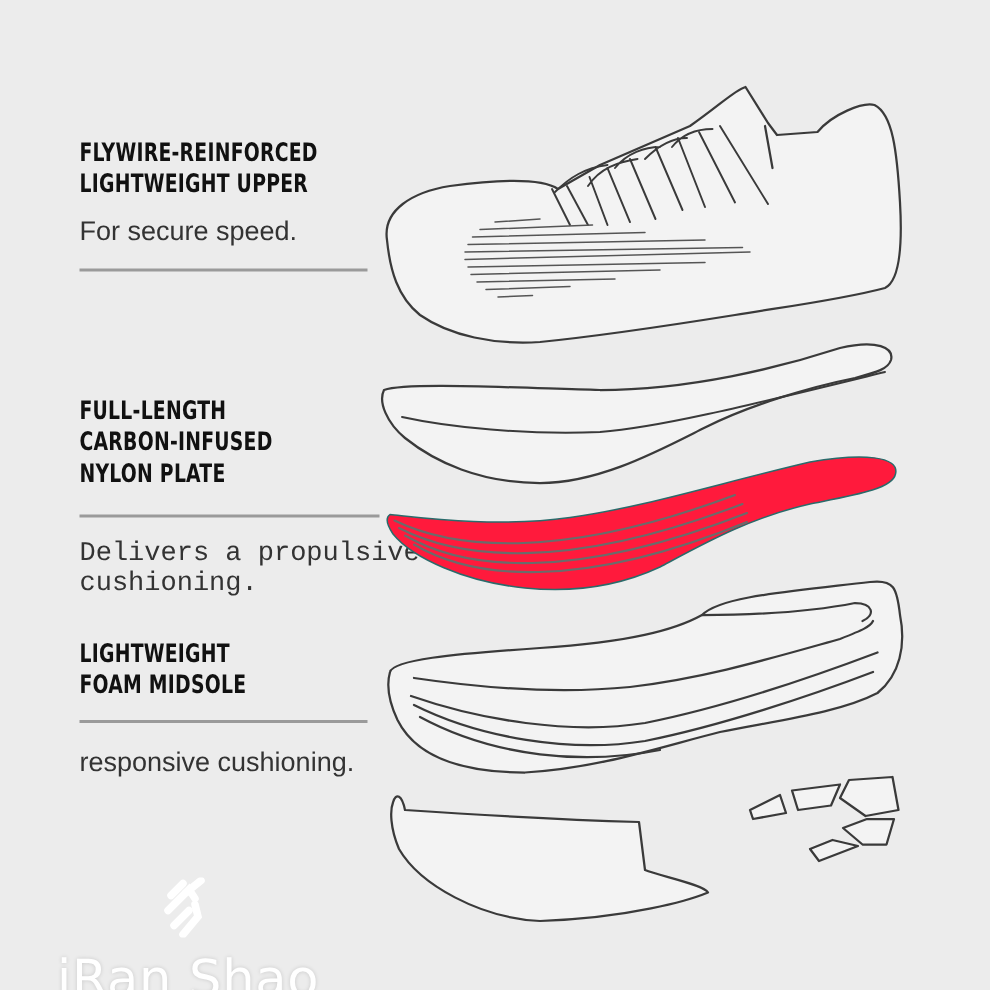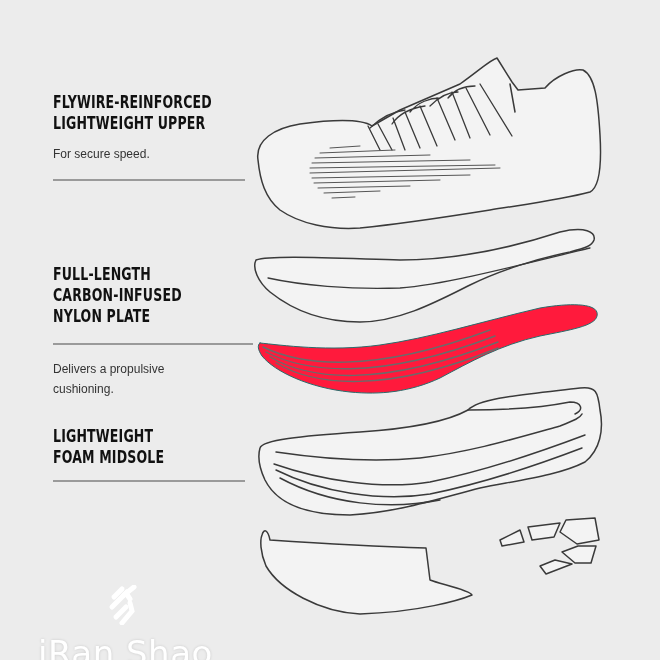--- a/index.html
+++ b/index.html
@@ -1,21 +1,21 @@
 <!DOCTYPE html>
 <html><head>
 <meta charset="utf-8">
 <style>
   html, body { margin:0; padding:0; }
   body { width:660px; height:660px; background:#ececec; position:relative; overflow:hidden;
          font-family:"Liberation Sans", sans-serif; }
   .heading { position:absolute; left:53px; font-family:"DejaVu Sans Condensed","DejaVu Sans", sans-serif;
              font-weight:bold; font-size:17px; line-height:21px; color:#111; letter-spacing:0.2px;
              transform:scaleX(0.82); transform-origin:left top; white-space:nowrap; }
-  .desc { position:absolute; left:53px; font-size:12px; line-height:20px; color:#333; }
+  .desc { position:absolute; left:53px; font-size:18px; line-height:20px; color:#333; }
   .rule { position:absolute; left:53px; height:2px; background:#9a9a9a; }
   svg.art { position:absolute; left:0; top:0; }
   .wm { position:absolute; left:38px; top:585px; display:flex; align-items:center; gap:8px;
         color:#fff; font-size:34px; font-family:"DejaVu Sans", sans-serif; letter-spacing:0.5px;
         text-shadow:0 0 3px rgba(0,0,0,0.15);flex-direction:column; }
 </style>
 </head>
 <body>
 
 <div class="heading" style="top:92px;">
@@ -26,31 +26,32 @@
   <div>For secure speed.</div>
 </div>
 <div class="rule" style="top:179px;width:192px;"></div>
 
 <div class="heading" style="top:264px;">
   <div>FULL-LENGTH</div>
   <div>CARBON-INFUSED</div>
   <div>NYLON PLATE</div>
 </div>
 <div class="rule" style="top:343px;width:200px;"></div>
-<div class="desc" style="top:359px;">
+<div class="desc" style="top:359px;font-family:Liberation Mono, monospace;">
   <div>Delivers a propulsive</div>
   <div>cushioning.</div>
 </div>
 
 <div class="heading" style="top:426px;">
   <div>LIGHTWEIGHT</div>
   <div>FOAM MIDSOLE</div>
 </div>
 <div class="rule" style="top:480px;width:192px;"></div>
 <div class="desc" style="top:498px;">
+  <div>responsive cushioning.</div>
 </div>
 
 <svg class="art" width="660" height="660" viewBox="0 0 660 660">
   <g fill="none" stroke="#3a3a3a" stroke-width="1.5" stroke-linejoin="round" stroke-linecap="round">
 
     <g>
       <path fill="#f3f3f3" d="M258,160 C255,140 275,128 300,124 C330,120 360,118 372,126 L400,110 L460,84 C480,70 490,60 497,58 L512,82 L518,90 L545,88 C555,76 575,68 583,70 C595,76 598,100 600,135 C602,170 598,188 590,192 C560,200 520,205 490,210 C440,218 400,224 360,228 C330,230 300,224 280,210 C265,198 260,180 258,160 Z"></path>
       <path d="M510,84 L515,112"></path>
       <g stroke-width="1.3">
         <path d="M368,126 L380,150"></path>

